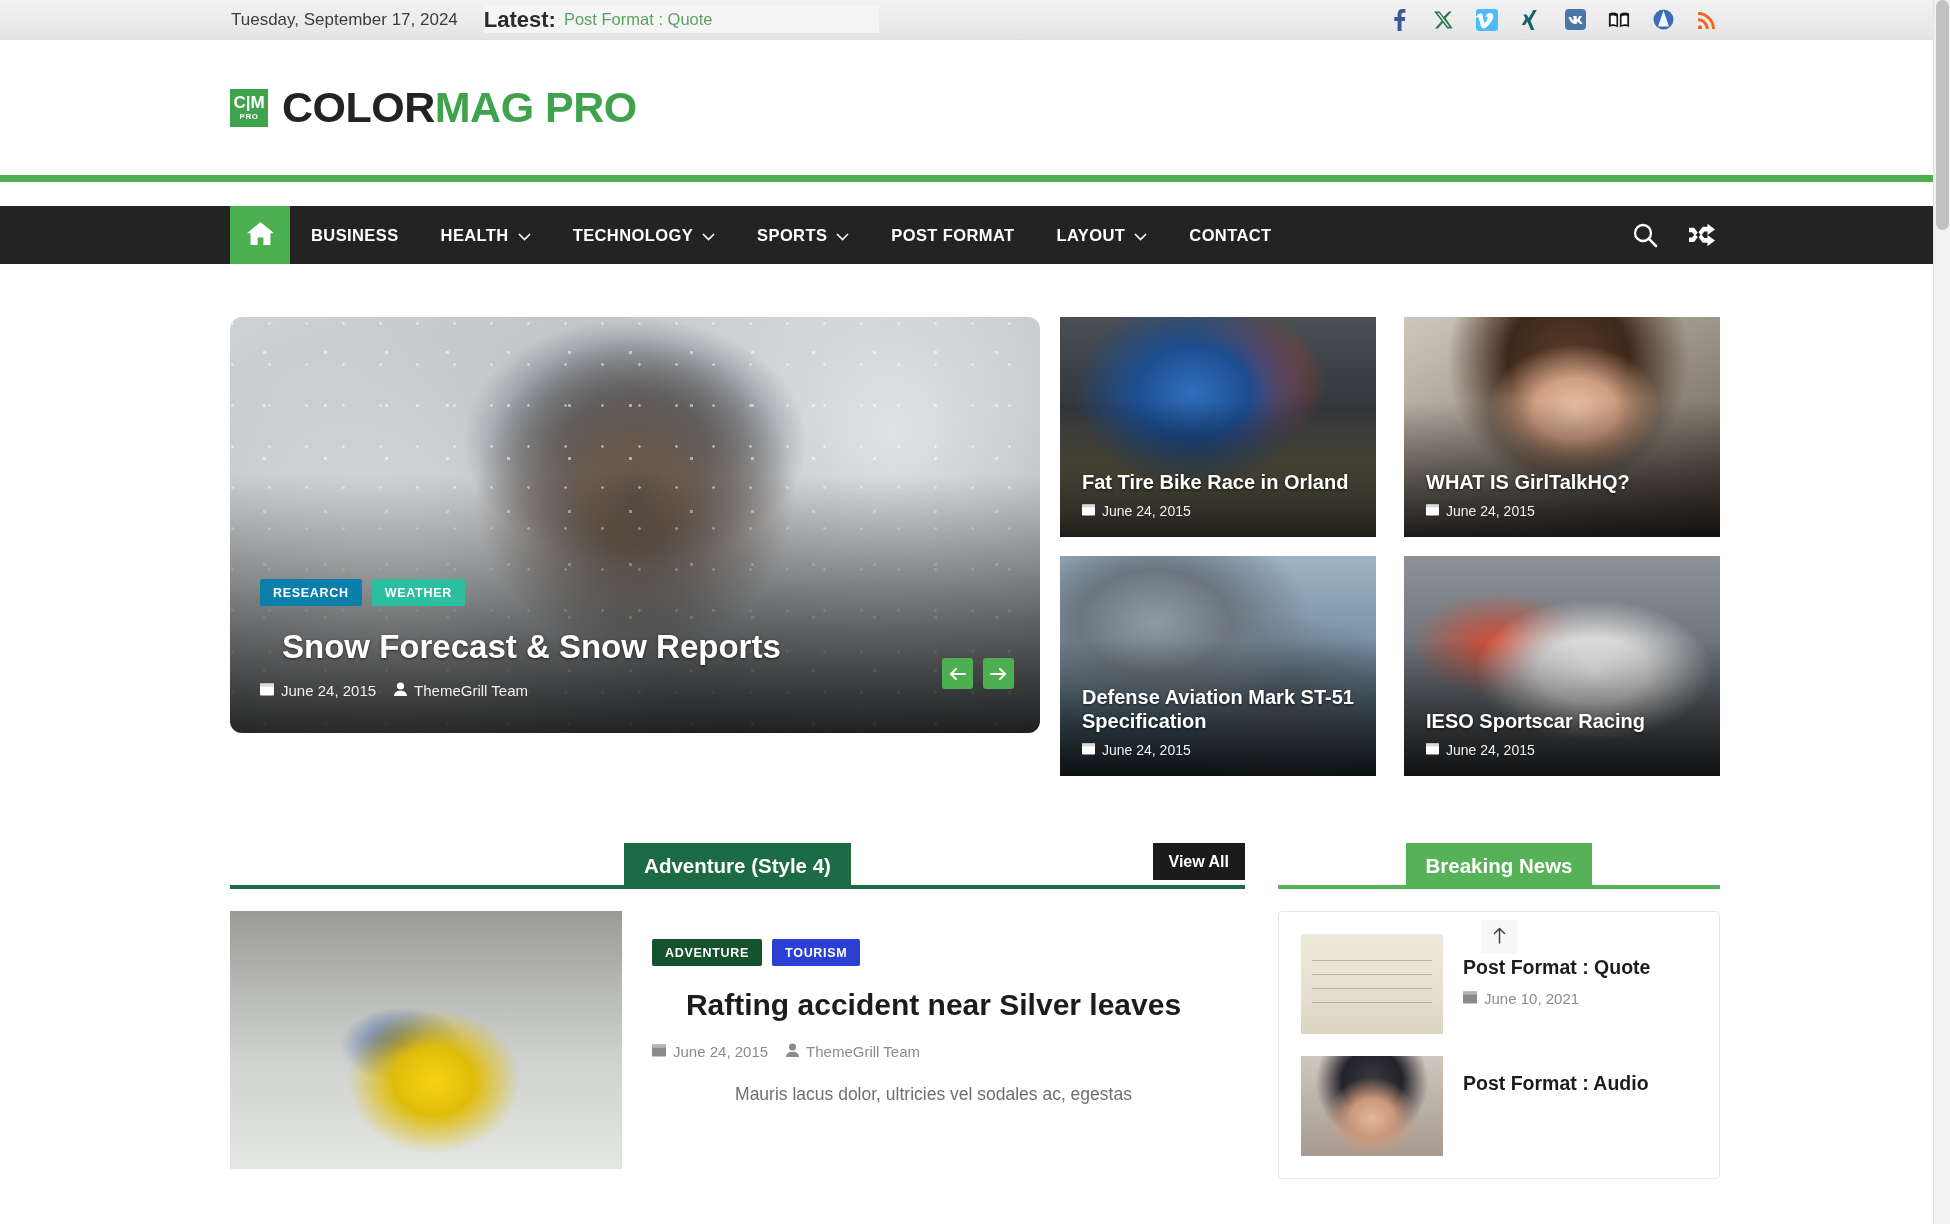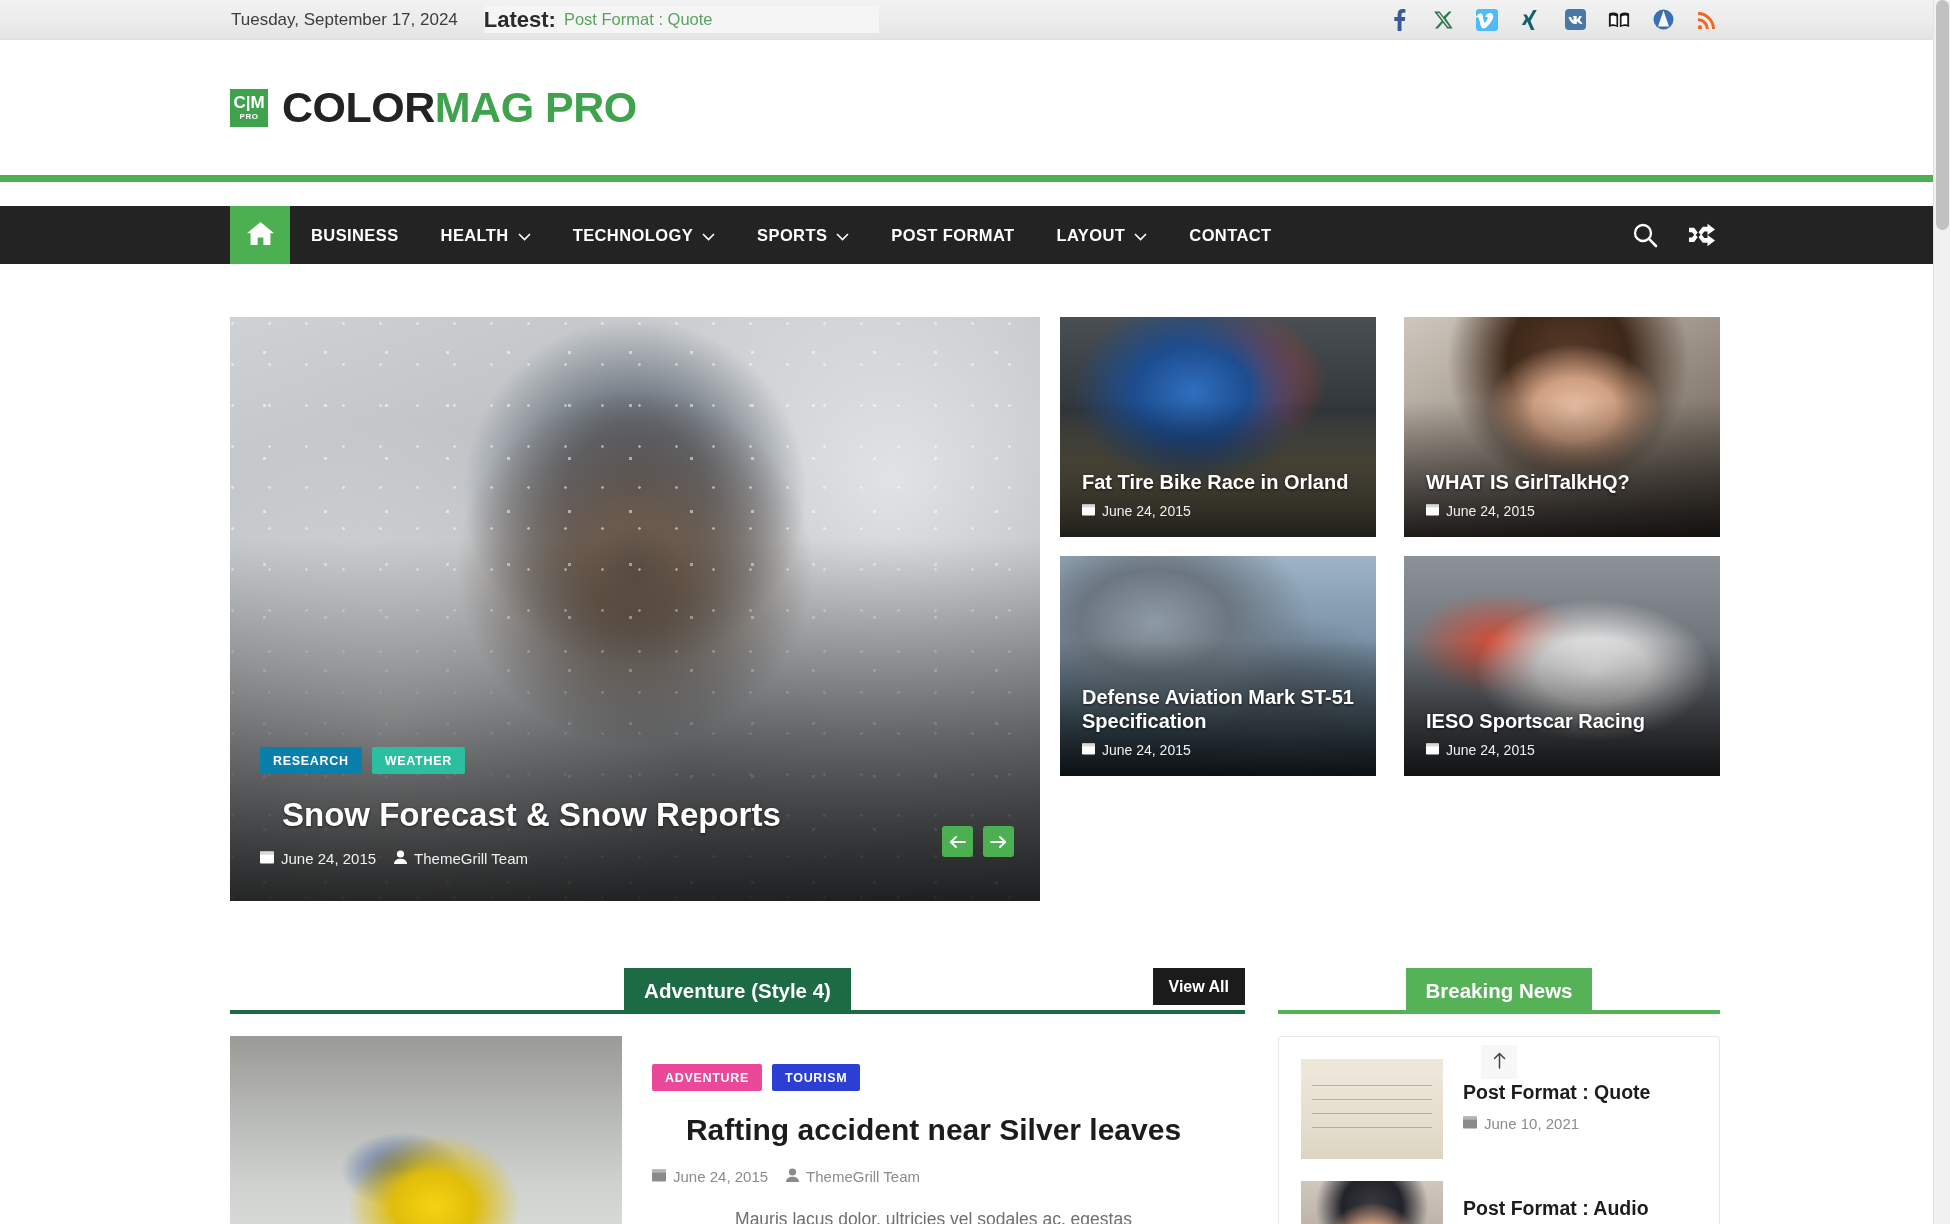--- a/index.html
+++ b/index.html
@@ -107,22 +107,23 @@
   .nav-icon { cursor: pointer; display: flex; align-items: center; }
 
   
   .page { width: 1490px; margin: 0 auto; padding-top: 53px; }
 
   
   .featured {
     display: flex; gap: 20px;
   }
   .feat-main {
-    width: 810px; height: 584px; position: relative; overflow: hidden;
+    width: 810px; height: 416px; position: relative; overflow: hidden;
     flex: none;
+    border-radius: 12px;
   }
   .feat-side { display: flex; flex-direction: column; gap: 19px; flex: 1; }
   .feat-side-row { display: flex; gap: 28px; }
   .feat-tile { position: relative; overflow: hidden; width: 316px; height: 220px; flex: none; }
 
   .ph { position: absolute; inset: 0; }
   .scrim {
     position: absolute; left: 0; right: 0; bottom: 0; height: 62%;
     background: linear-gradient(to top, rgba(0,0,0,.80) 0%, rgba(0,0,0,.45) 45%, rgba(0,0,0,0) 100%);
   }
@@ -545,21 +546,21 @@
         <span class="view-all">View All</span>
         <span class="rule" style="background:#1d6b45"></span>
       </div>
 
       <div class="article">
         <div class="art-thumb">
           <div class="ph img-raft"></div>
         </div>
         <div class="art-body">
           <div class="cat-row">
-            <span class="cat-chip" style="background:#ec4899">ADVENTURE</span>
+            <span class="cat-chip" style="background:#14532d">ADVENTURE</span>
             <span class="cat-chip" style="background:#2b3fd4">TOURISM</span>
           </div>
           <h3>Rafting accident near Silver leaves</h3>
           <div class="meta">
             <span class="meta-item dark">
               <span>
                 <svg width="14" height="14" viewBox="0 0 14 14">
                     <rect x="0" y="1.5" width="14" height="12" rx="1" fill="#8b8b8b"></rect>
                     <rect x="0" y="1.5" width="14" height="3.2" fill="#b5b5b5"></rect>
                   </svg>

